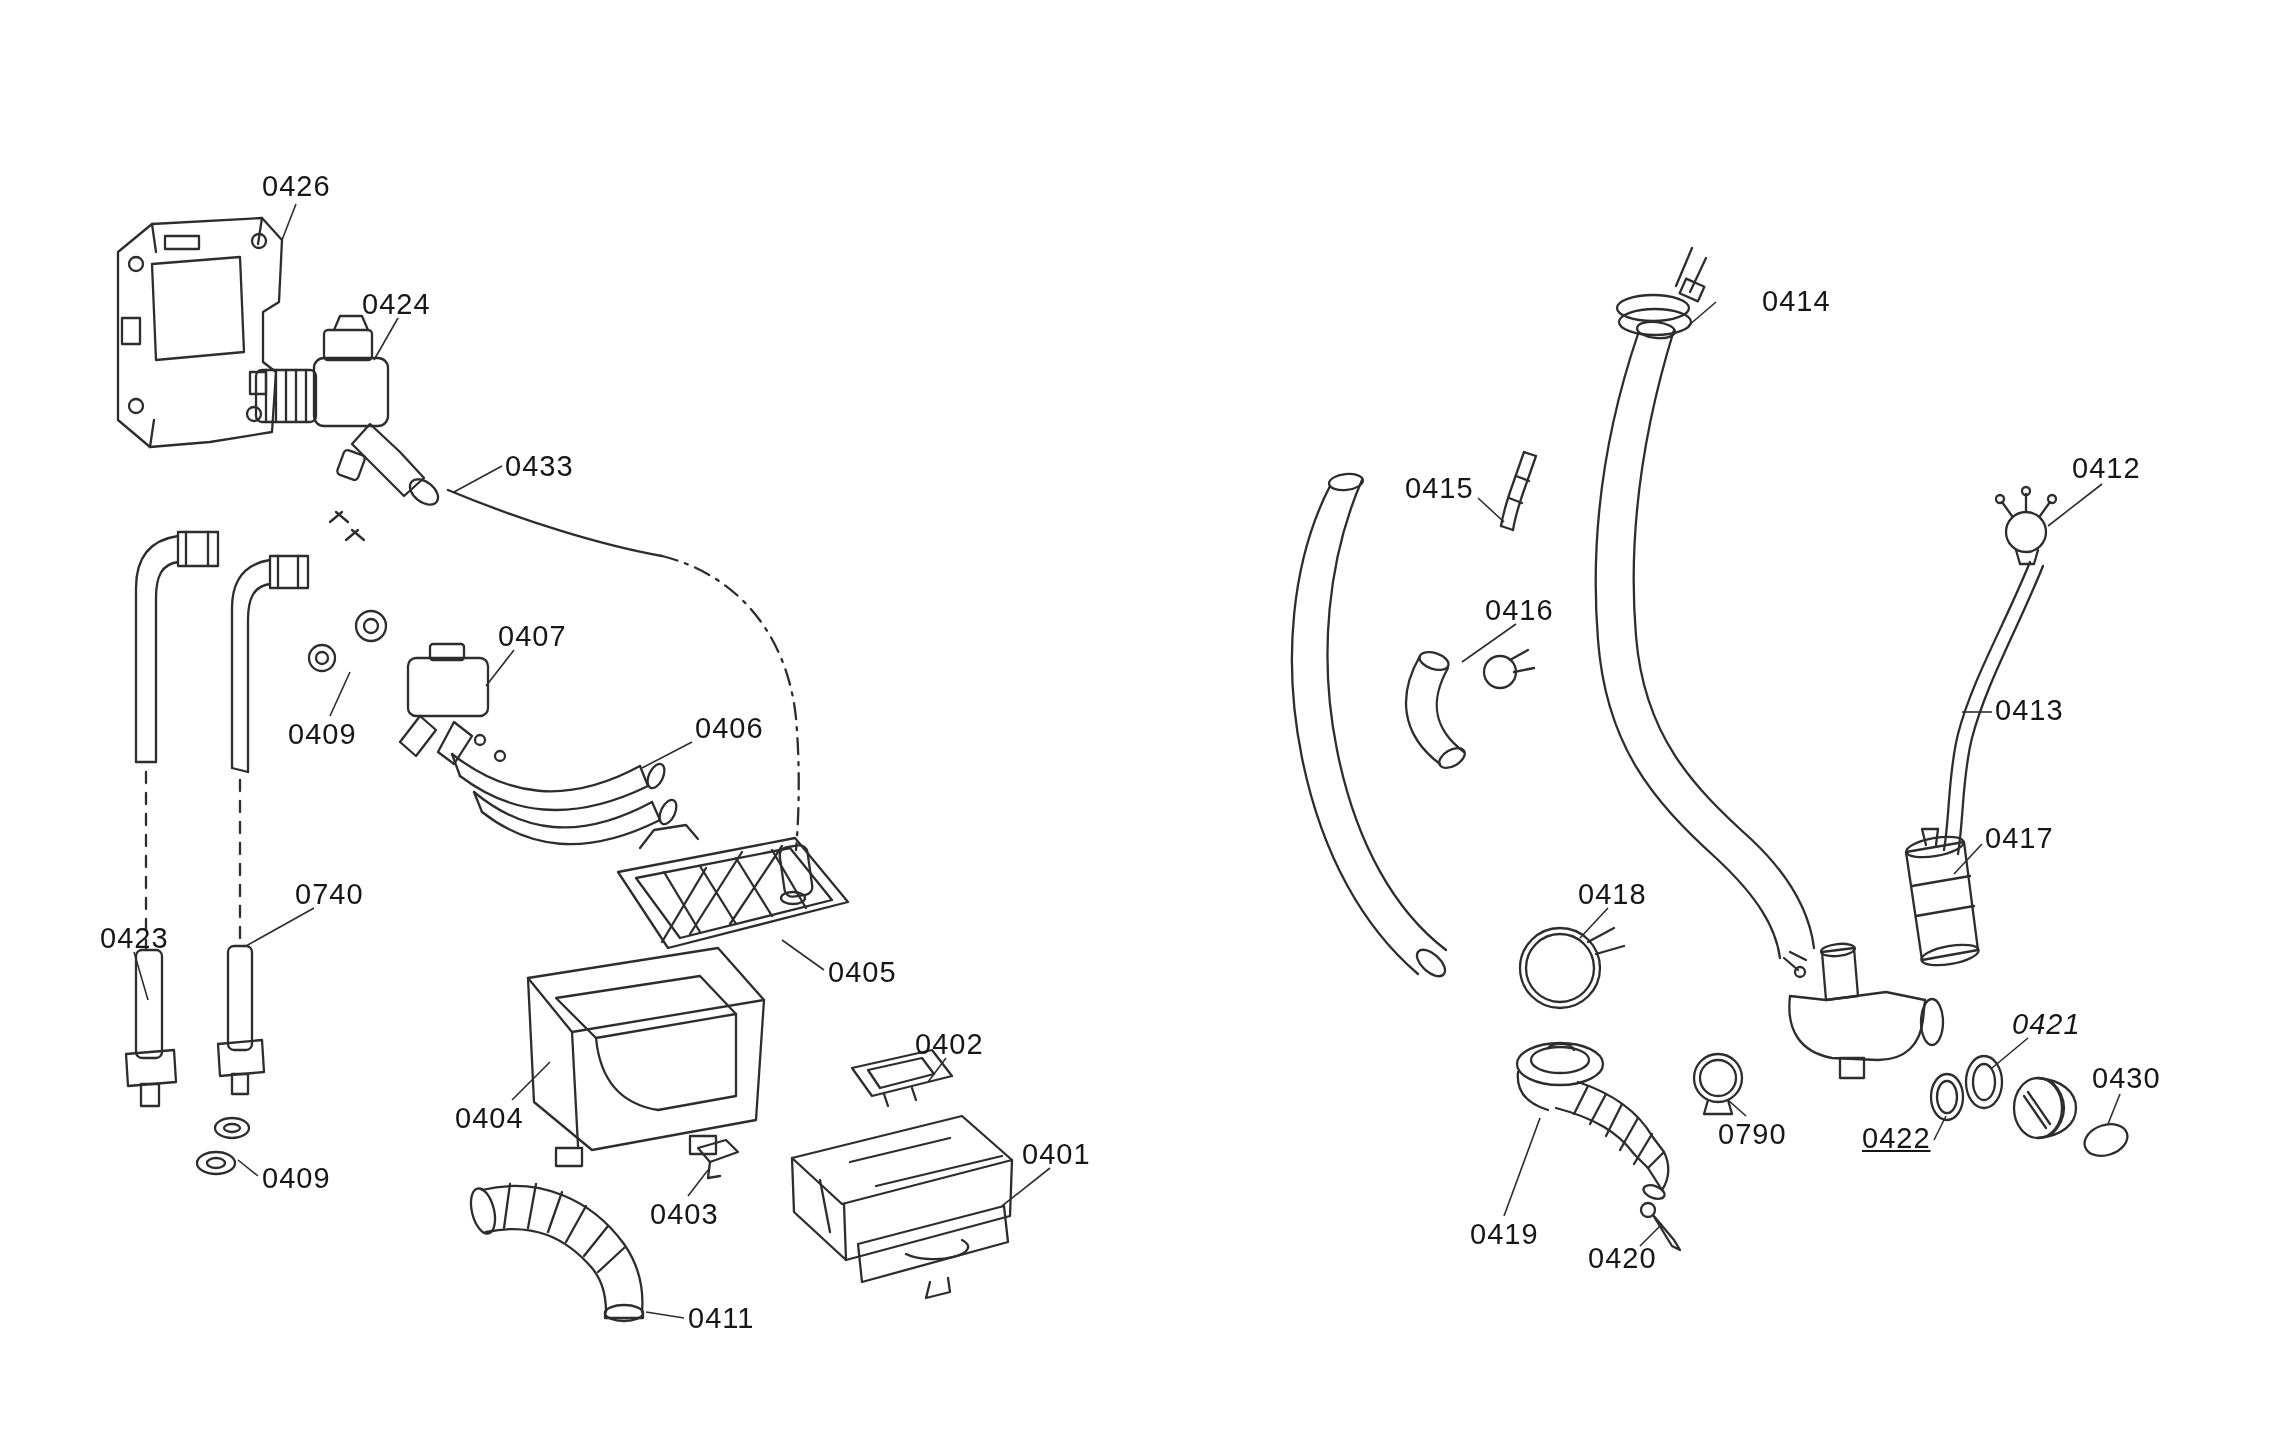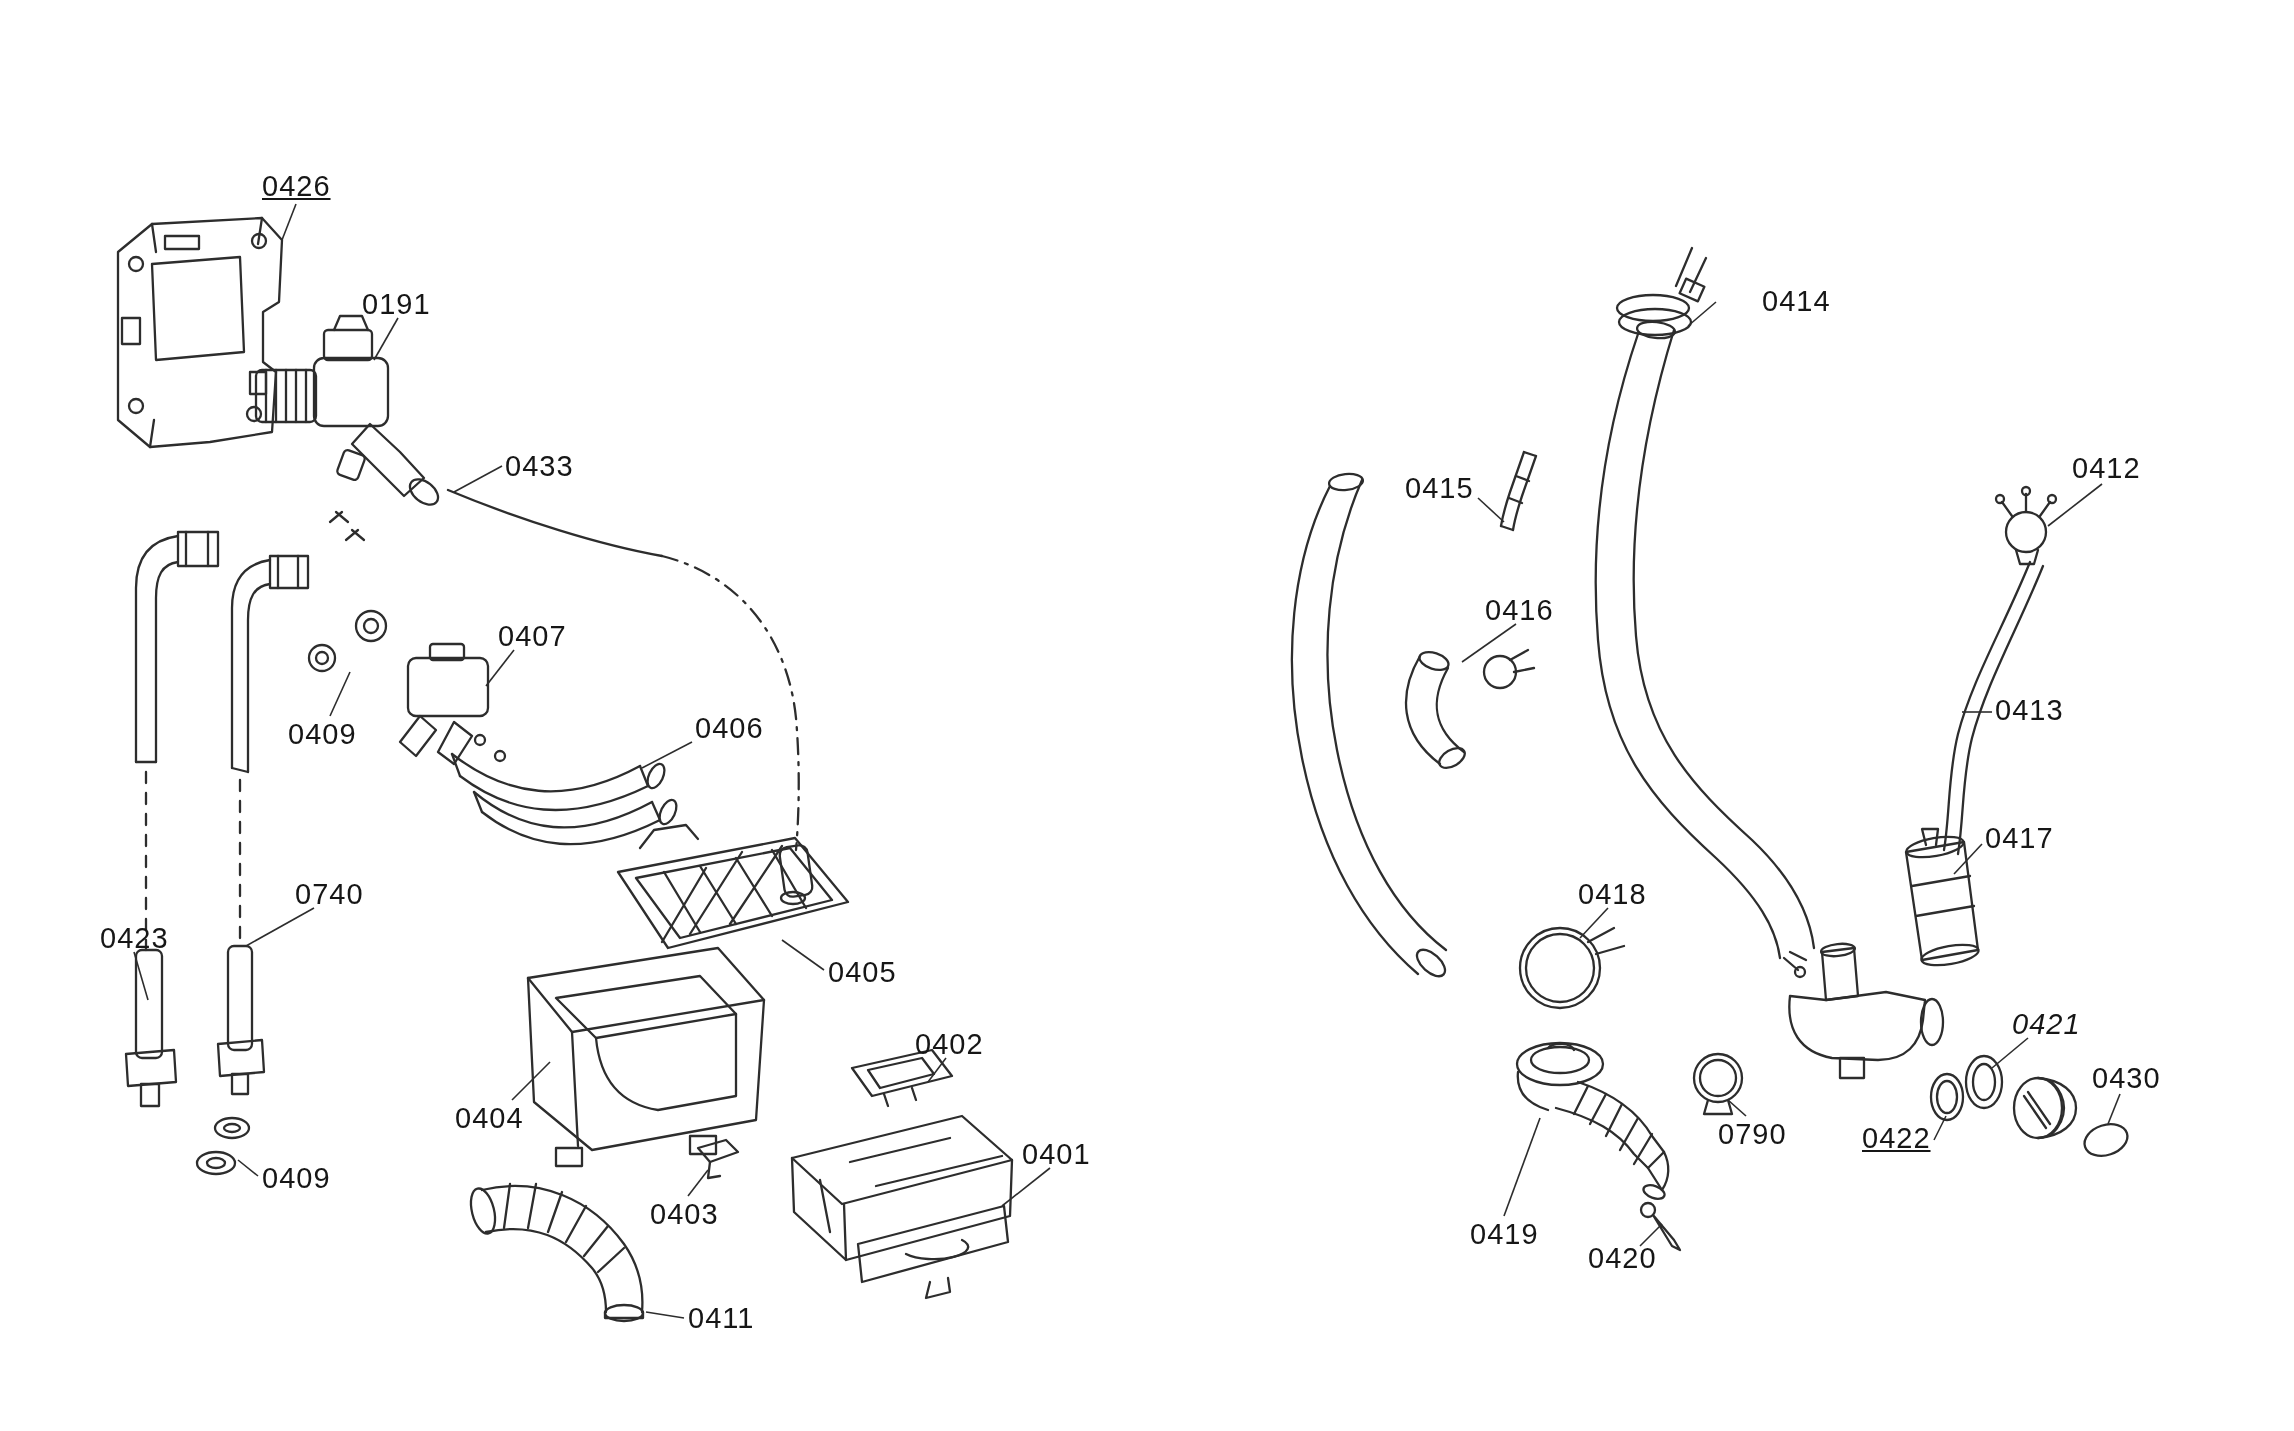--- a/index.html
+++ b/index.html
@@ -335,22 +335,22 @@
         <polyline points="2028,1038 1992,1068"></polyline>
         <polyline points="2120,1094 2108,1124"></polyline>
         <polyline points="1934,1140 1946,1116"></polyline>
         <polyline points="1746,1116 1728,1100"></polyline>
         <polyline points="1504,1216 1540,1118"></polyline>
         <polyline points="1640,1246 1662,1224"></polyline>
       </g>
   </svg>
 
   <div id="labels-layer">
-      <div class="part-label" style="left: 262px; top: 170px; text-decoration: underline;">0426</div>
-      <div class="part-label" style="left: 362px; top: 288px;">0191</div>
+      <div class="part-label" style="left: 262px; top: 170px;">0426</div>
+      <div class="part-label" style="left: 362px; top: 288px;">0424</div>
       <div class="part-label" style="left: 505px; top: 450px;">0433</div>
       <div class="part-label" style="left: 498px; top: 620px;">0407</div>
       <div class="part-label" style="left: 288px; top: 718px;">0409</div>
       <div class="part-label" style="left: 695px; top: 712px;">0406</div>
       <div class="part-label" style="left: 295px; top: 878px;">0740</div>
       <div class="part-label" style="left: 100px; top: 922px;">0423</div>
       <div class="part-label" style="left: 828px; top: 956px;">0405</div>
       <div class="part-label" style="left: 455px; top: 1102px;">0404</div>
       <div class="part-label" style="left: 915px; top: 1028px;">0402</div>
       <div class="part-label" style="left: 1022px; top: 1138px;">0401</div>

